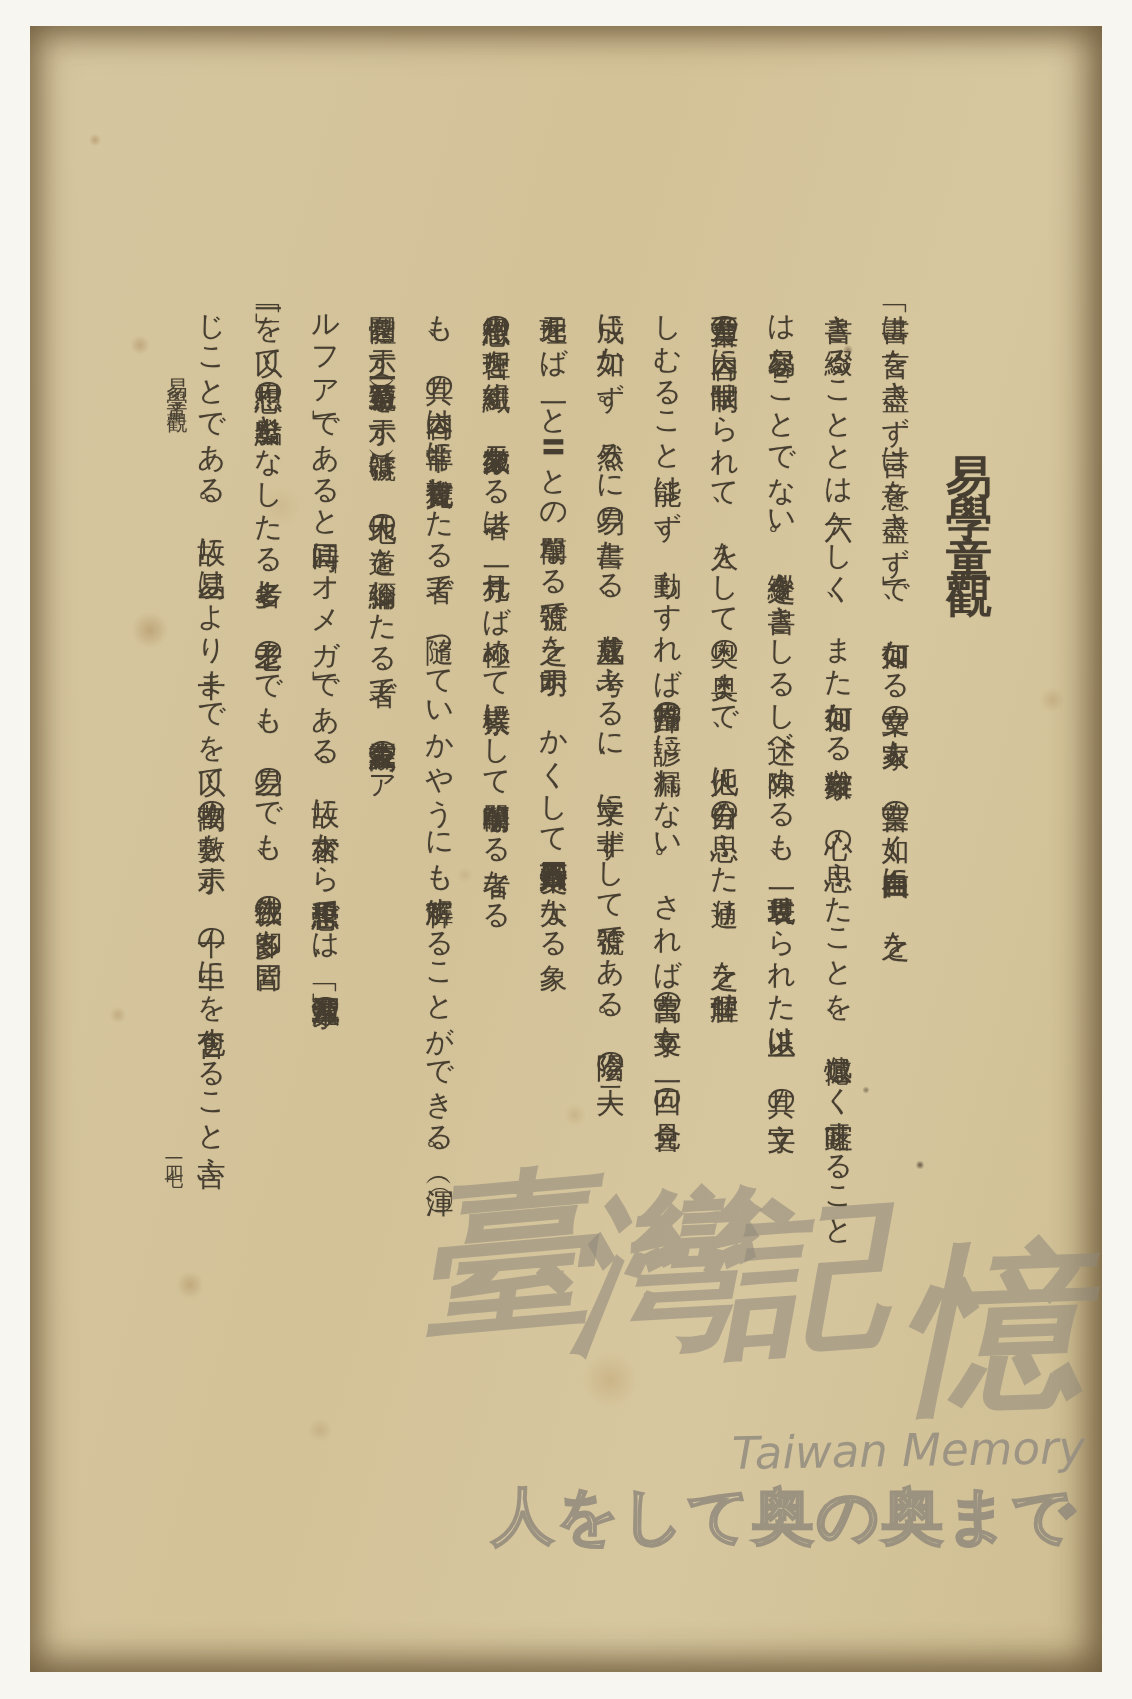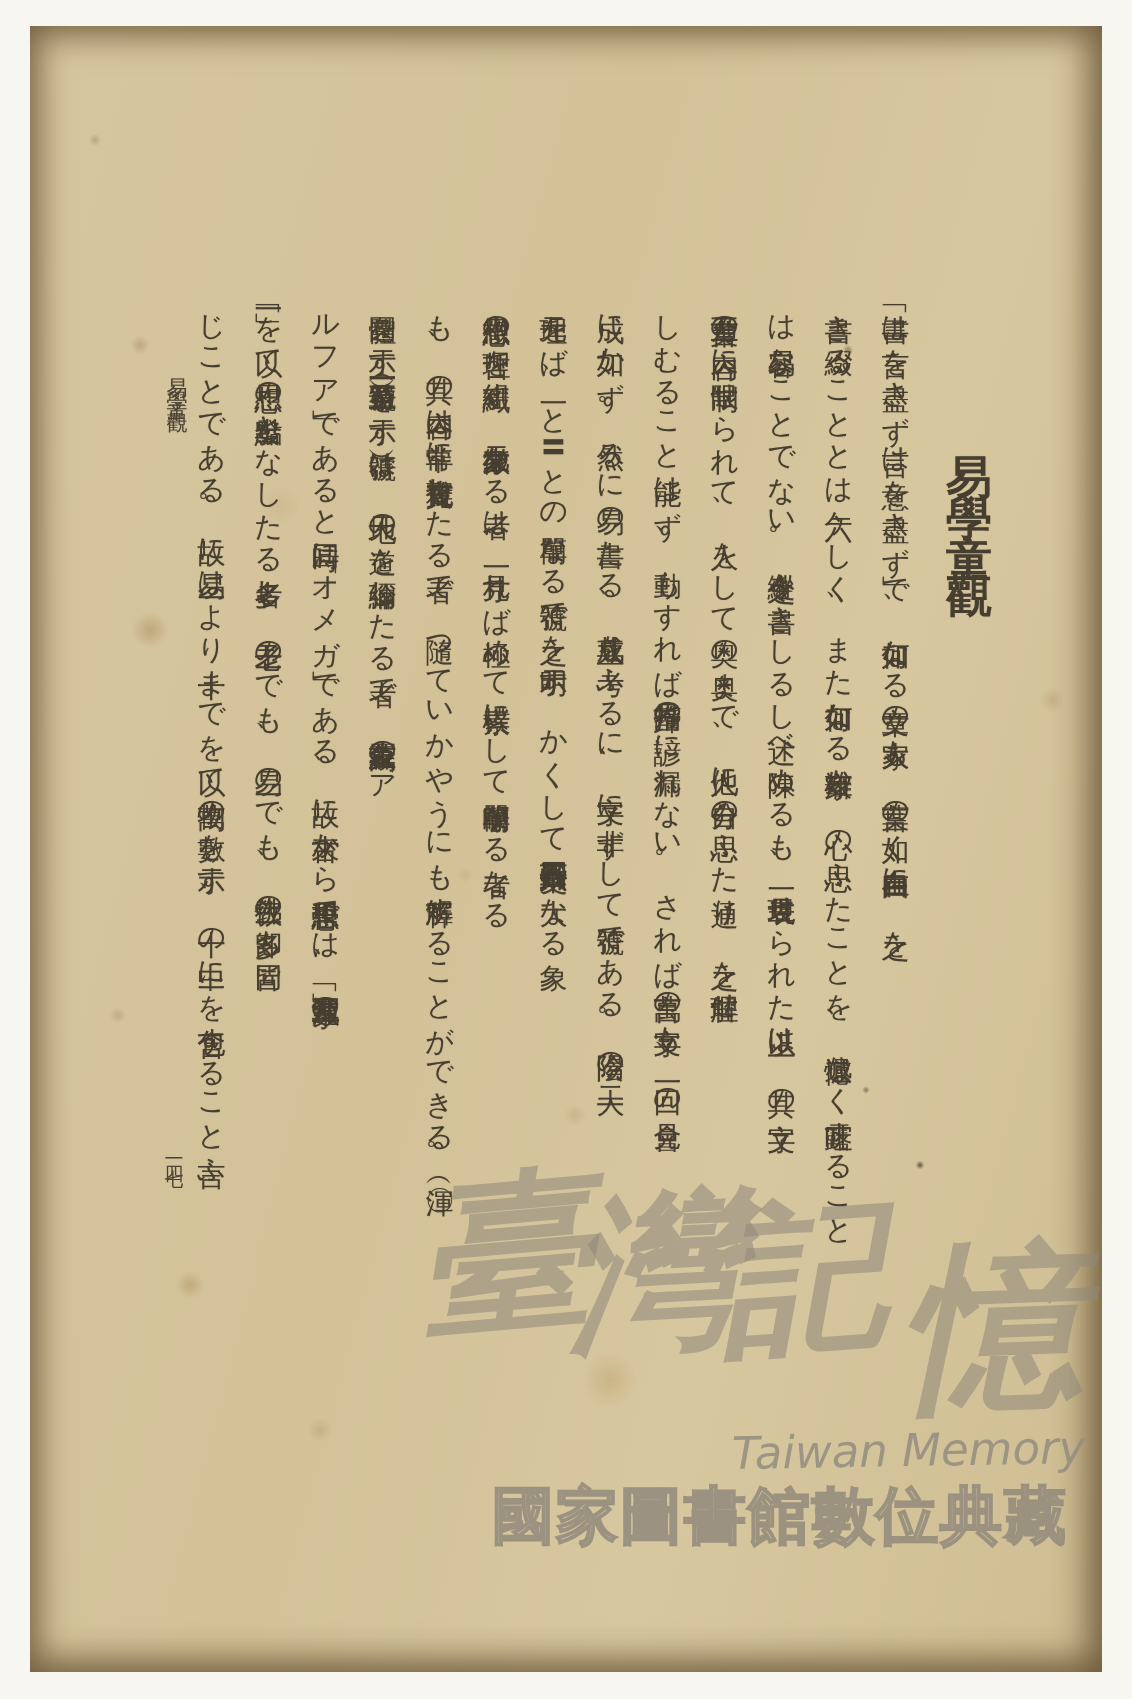--- a/index.html
+++ b/index.html
@@ -112,17 +112,17 @@
 
     <div class="running-title">易學童觀</div>
     <div class="folio">一四七</div>
 
     <div class="watermark">
       <div class="wm-char wm-c0">臺</div>
       <div class="wm-char wm-c1">灣</div>
       <div class="wm-char wm-c2">記</div>
       <div class="wm-char wm-c3">憶</div>
       <div class="wm-latin">Taiwan Memory</div>
-      <div class="wm-inst">國家圖書館數位典藏</div>
+      <div class="wm-inst">人をして奥の奥まで</div>
     </div>
 
   </div>
 </div>
 
 </body></html>

